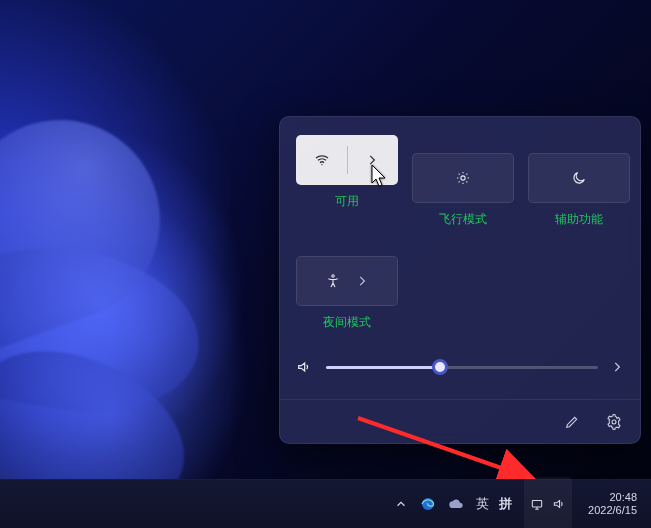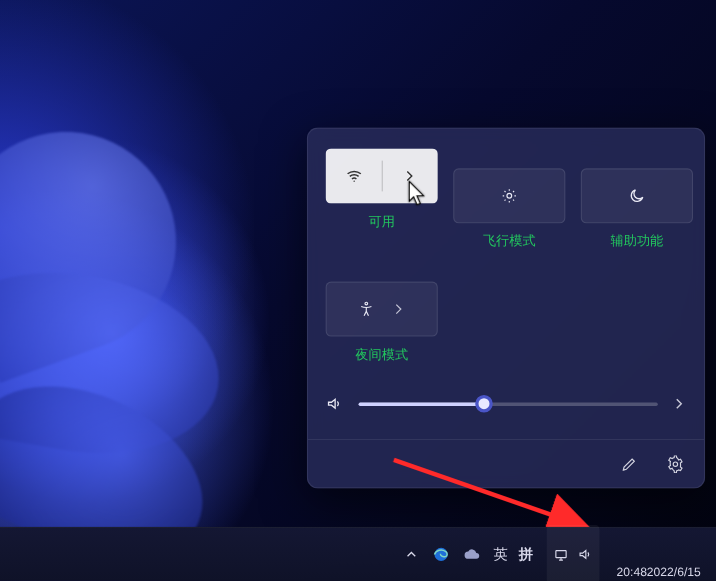--- a/index.html
+++ b/index.html
@@ -69,21 +69,21 @@
   .taskbar{position:absolute;left:0;right:0;bottom:0;height:48px;
     background:linear-gradient(180deg,#141733 0%,#0f1228 100%);
     border-top:1px solid rgba(255,255,255,0.05);
     display:flex;align-items:center;justify-content:flex-end;color:#d8d8ea;}
   .tray{display:flex;align-items:center;gap:12px;padding:0 10px;font-size:12px;}
   .tray-item{display:flex;align-items:center;justify-content:center;height:48px;}
   .ime-group{display:flex;align-items:center;gap:10px;}
   .ime{font-size:13px;}
   .ime.bold{font-weight:600;}
   .sys-icons{display:flex;align-items:center;gap:8px;padding:3px 6px;border-radius:4px;background:rgba(255,255,255,0.05);}
-  .clock{display:flex;align-items:flex-end;line-height:1.15;font-size:11px;padding:0 4px;}
+  .clock{display:flex;flex-direction:column;align-items:flex-end;line-height:1.15;font-size:11px;padding:0 4px;}
 </style>
 </head>
 <body>
 <div class="viewport">
 
 <div class="wallpaper">
   <div class="petal p1"></div>
       <div class="petal p2"></div>
       <div class="petal p3"></div>
 </div>

